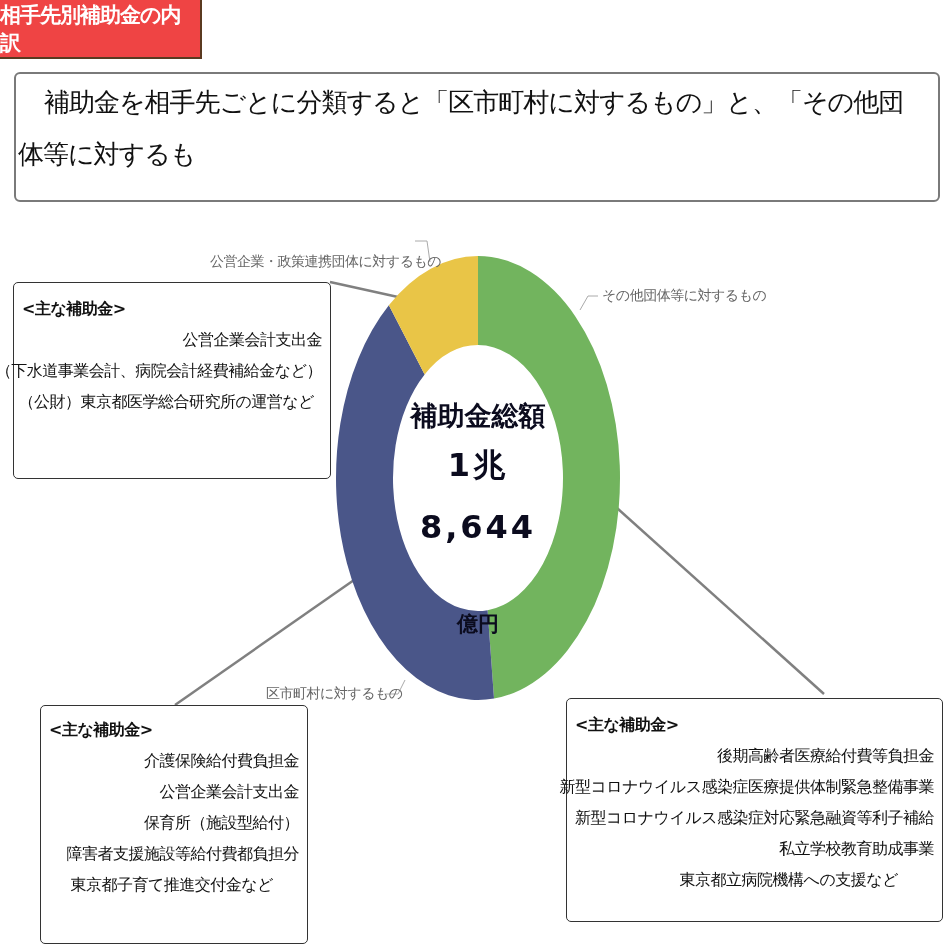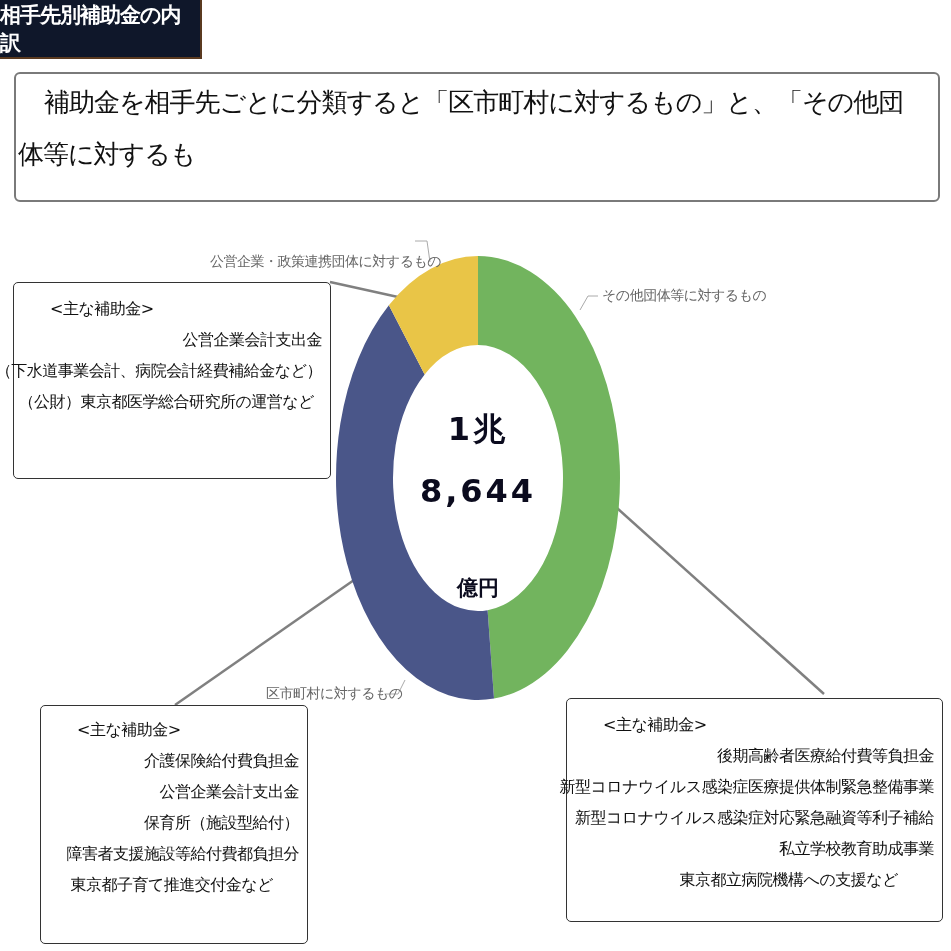--- a/index.html
+++ b/index.html
@@ -3,21 +3,21 @@
   <meta charset="utf-8">
   <style>
     html, body { margin: 0; padding: 0; background: #ffffff; }
     body {
       width: 951px; height: 951px; position: relative; overflow: hidden;
       font-family: "DejaVu Sans", "Liberation Sans", sans-serif;
       color: #111111;
     }
     .header-tab {
       position: absolute; left: 0; top: 0; width: 202px; height: 59px;
-      background: #0f172a;
+      background: #ef4444;
       border-right: 2px solid #5a3a20; border-bottom: 2px solid #5a3a20;
       box-sizing: border-box;
       color: #ffffff; font-weight: bold; font-size: 21px;
       display: flex; align-items: center; justify-content: center;
       letter-spacing: -1px;
     }
     .summary-box {
       position: absolute; left: 14px; top: 72px; width: 926px; height: 130px;
       border: 2px solid #7a7a7a; border-radius: 6px; box-sizing: border-box;
       font-size: 26px; line-height: 52px;
@@ -36,21 +36,21 @@
     }
     .center-text .l1 { font-size: 27px; line-height: 36px; display: block; }
     .center-text .l2 { font-size: 32px; line-height: 62px; display: block; letter-spacing: 3px; }
     .center-text .l3 { font-size: 21px; line-height: 36px; display: block; margin-top: 48px; }
     .info-box {
       position: absolute; background: #fff;
       border: 1.5px solid #333333; border-radius: 5px; box-sizing: border-box;
       font-size: 16px; line-height: 31px; padding: 6px 8px;
       letter-spacing: -0.5px;
     }
-    .info-box .box-title { font-weight: normal; display: block; margin-left: 28px; }
+    .info-box .box-title { font-weight: bold; display: block; }
     .info-box .row { display: flex; justify-content: flex-end; white-space: nowrap; }
     .info-box .etc { padding-right: 8px; }
     #box-public { left: 13px; top: 282px; width: 318px; height: 197px; }
     #box-public { padding-top: 10px; }
     #box-municipal { left: 40px; top: 705px; width: 268px; height: 239px; padding-top: 8px; }
     #box-municipal .etc { padding-right: 26px; }
     #box-other { left: 566px; top: 698px; width: 377px; height: 224px; padding-top: 10px; }
     #box-other .etc { padding-right: 36px; }
   </style>
 </head>
@@ -83,20 +83,21 @@
       <path d="M494.02560665203436,698.5817109354418 A142,222 0 0 1 388.86782669672044,305.1813690521209 L424.6462342902904,374.46451389158597 A85,133 0 0 0 487.59279271424595,610.1503042991611 Z" fill="#4A5689"></path>
       <path d="M388.86782669672044,305.1813690521209 A142,222 0 0 1 477.99999999999994,256 L478,345 A85,133 0 0 0 424.6462342902904,374.46451389158597 Z" fill="#E9C547"></path>
     </g>
 </svg>
 
 <div class="slice-label" style="left:210px; top:232px;margin-top:21px;">公営企業・政策連携団体に対するもの</div>
 <div class="slice-label" style="left:602px; top:287px;">その他団体等に対するもの</div>
 <div class="slice-label" style="left:266px; top:685px;">区市町村に対するもの</div>
 
 <div class="center-text">
+  <span class="l1">補助金総額</span>
   <span class="l2">1兆8,644</span>
   <span class="l3">億円</span>
 </div>
 
 <div class="info-box" id="box-public">
   <span class="box-title">&lt;主な補助金&gt;</span>
   <div class="row">
       <span>公営企業会計支出金</span>
     </div>
   <div class="row">

